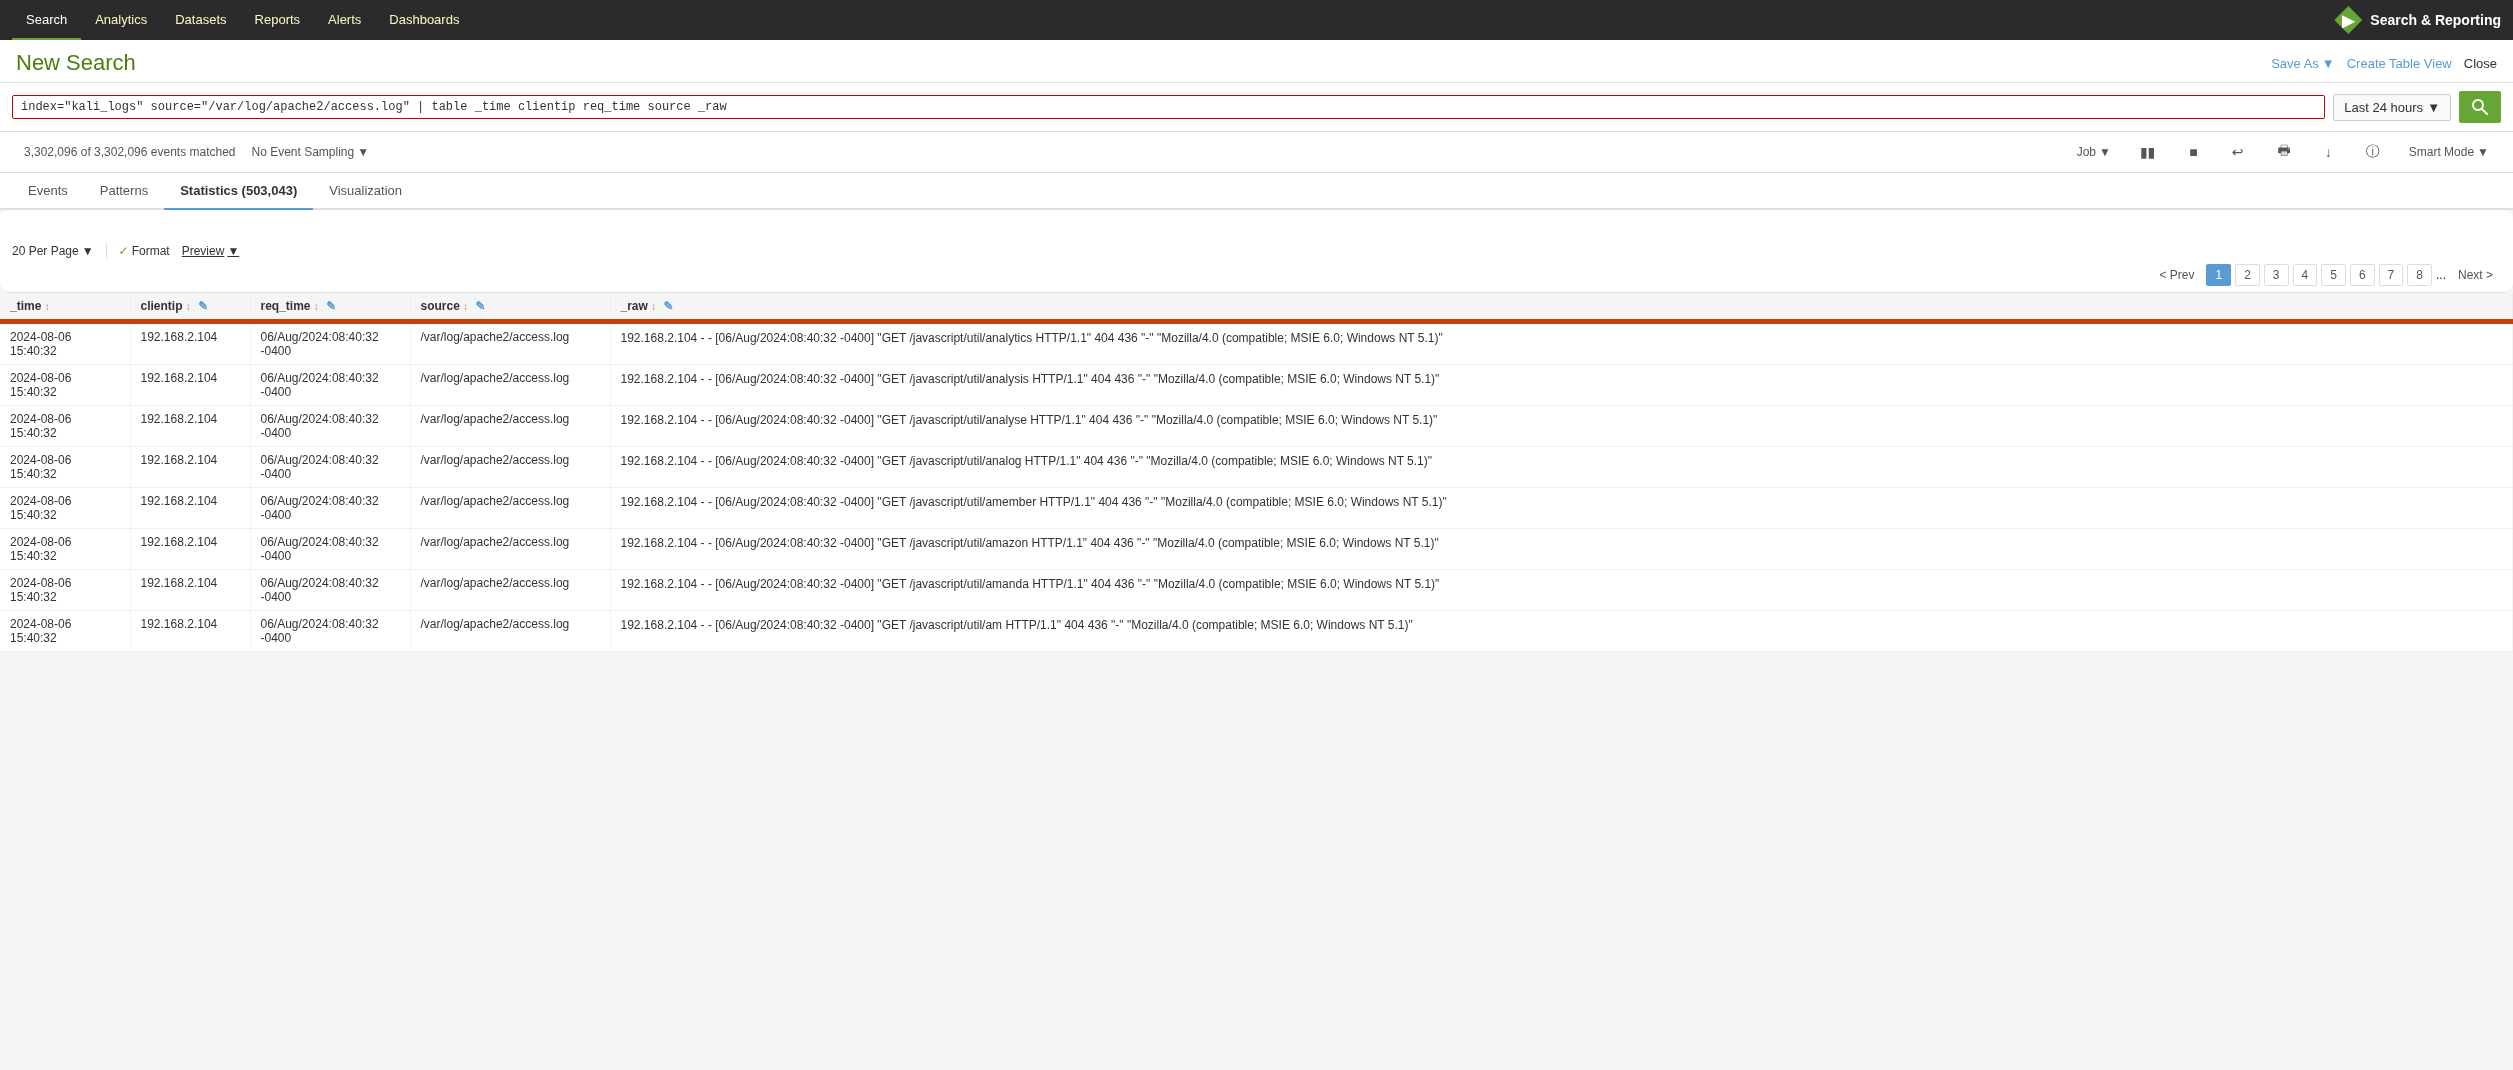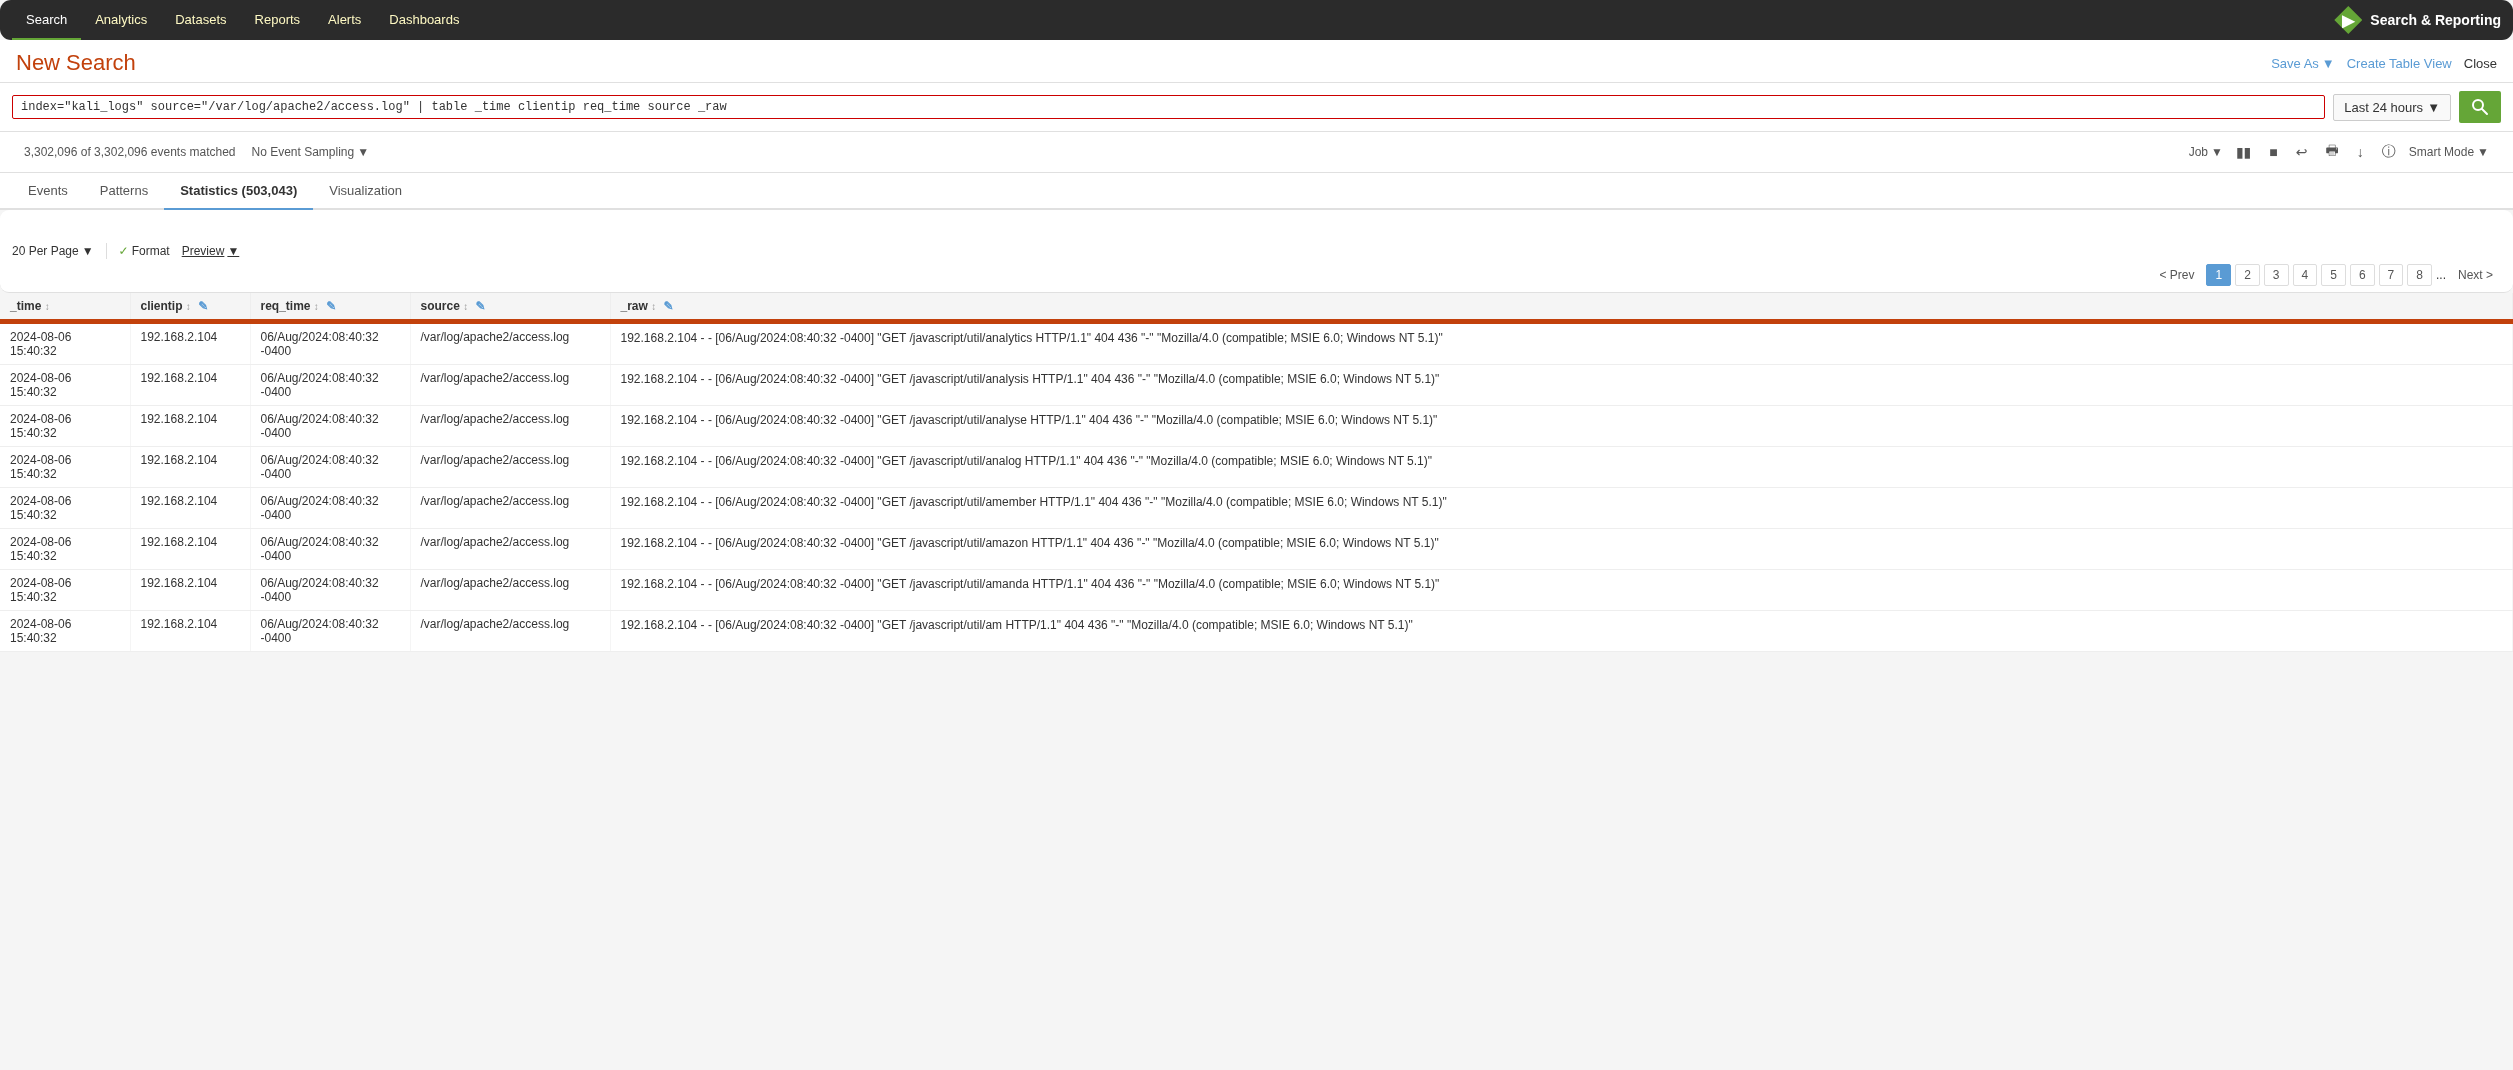--- a/index.html
+++ b/index.html
@@ -6,21 +6,20 @@
     body { font-family: Arial, sans-serif; font-size: 13px; background: #f5f5f5; color: #333; }
 
     
     .top-nav {
       display: flex;
       align-items: center;
       background: #2b2b2b;
       color: #ccc;
       height: 40px;
       padding: 0 12px;
-      border-radius: 11px;
     }
     .top-nav .nav-item {
       padding: 0 14px;
       height: 40px;
       display: flex;
       align-items: center;
       cursor: pointer;
       font-size: 13px;
       color: #fef9c3;
       border-bottom: 2px solid transparent;
@@ -55,21 +54,21 @@
     .page-header {
       background: #fff;
       padding: 10px 16px 6px;
       border-bottom: 1px solid #e0e0e0;
       display: flex;
       align-items: center;
     }
     .page-title {
       font-size: 22px;
       font-weight: normal;
-      color: #c2410c;
+      color: #4d7c0f;
       flex: 1;
     }
     .header-actions {
       display: flex;
       align-items: center;
       gap: 12px;
     }
     .btn-link {
       background: none;
       border: none;
@@ -158,21 +157,21 @@
       background: none;
       border: none;
       cursor: pointer;
       font-size: 12px;
       color: #555;
     }
     .stats-right {
       margin-left: auto;
       display: flex;
       align-items: center;
-      gap: 8px;
+      gap: 24px;
     }
     .job-btn {
       display: flex;
       align-items: center;
       gap: 3px;
       background: none;
       border: none;
       cursor: pointer;
       font-size: 12px;
       color: #555;

